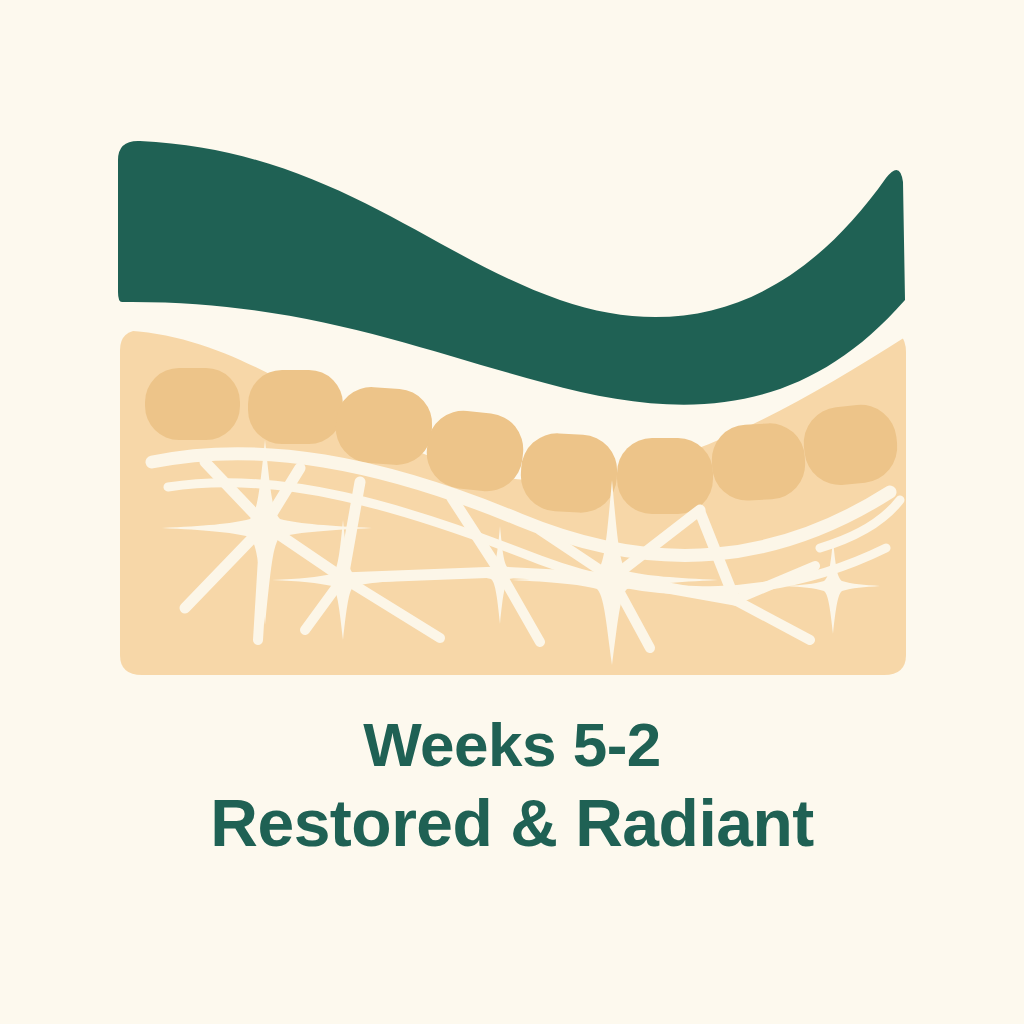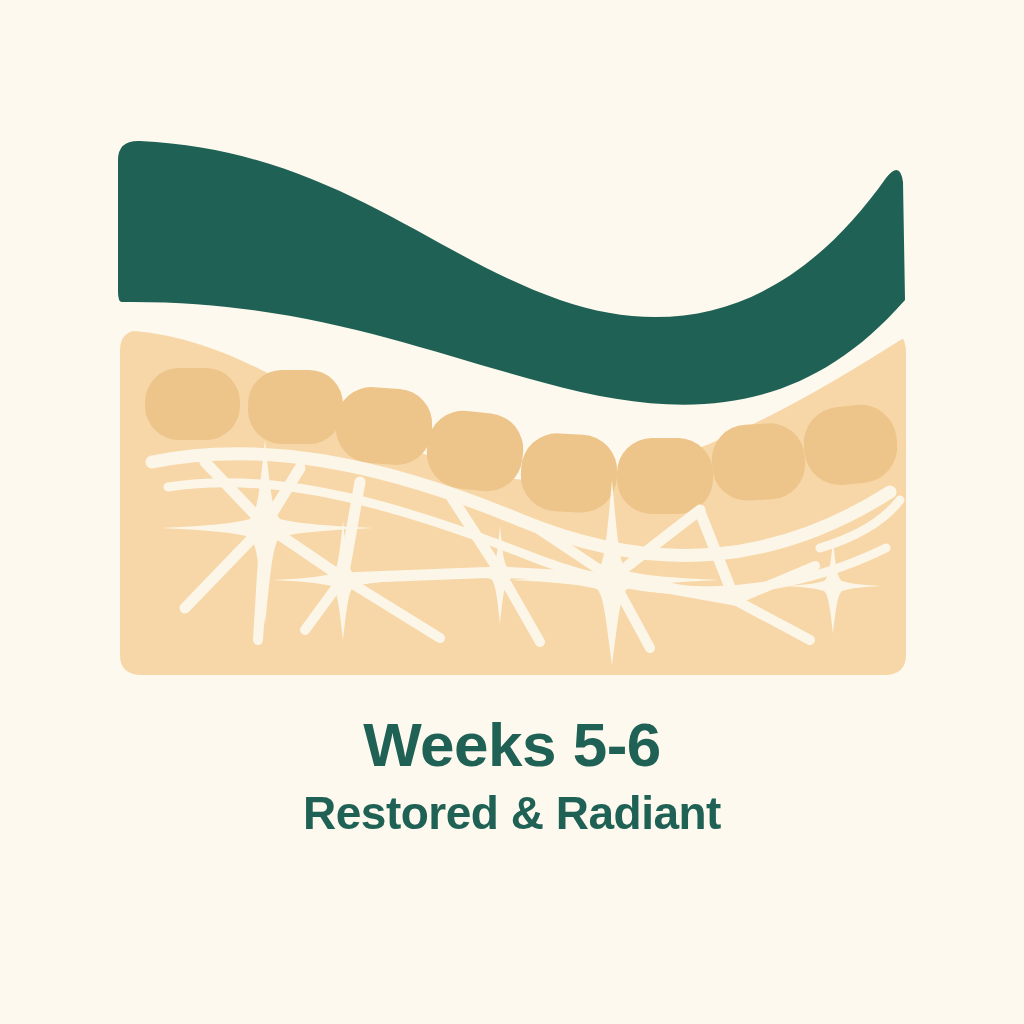--- a/index.html
+++ b/index.html
@@ -38,21 +38,21 @@
     color: #1f6154;
     font-family: "Liberation Sans", sans-serif;
     font-weight: 700;
     letter-spacing: -0.5px;
   }
   .caption-line-1 {
     font-size: 62px;
     margin-bottom: 14px;
   }
   .caption-line-2 {
-    font-size: 46px;
+    font-size: 66px;
   }
 </style>
 </head>
 <body>
 
 <div class="canvas">
 
   <div class="art-wrap">
     <svg width="1024" height="1024" viewBox="0 0 1024 1024" xmlns="http://www.w3.org/2000/svg">
 
@@ -213,17 +213,17 @@
                      C 802,585 814,584 824,581
                      C 828,578 830,572 833,540 Z"></path>
           </g>
 
         </g>
       </g>
     </svg>
   </div>
 
   <div class="caption-block">
-    <span class="caption-line caption-line-1">Weeks 5-6</span>
+    <span class="caption-line caption-line-1">Weeks 5-2</span>
     <span class="caption-line caption-line-2">Restored &amp; Radiant</span>
   </div>
 
 </div>
 
 </body></html>

